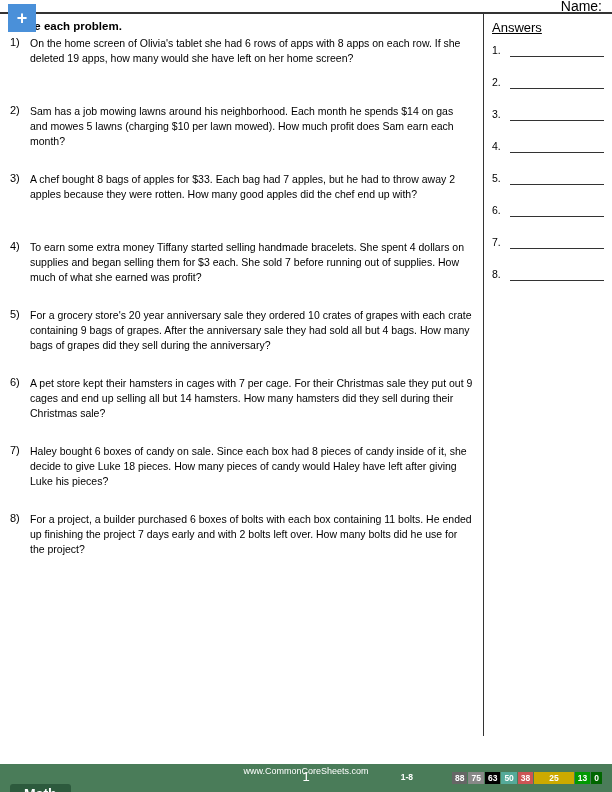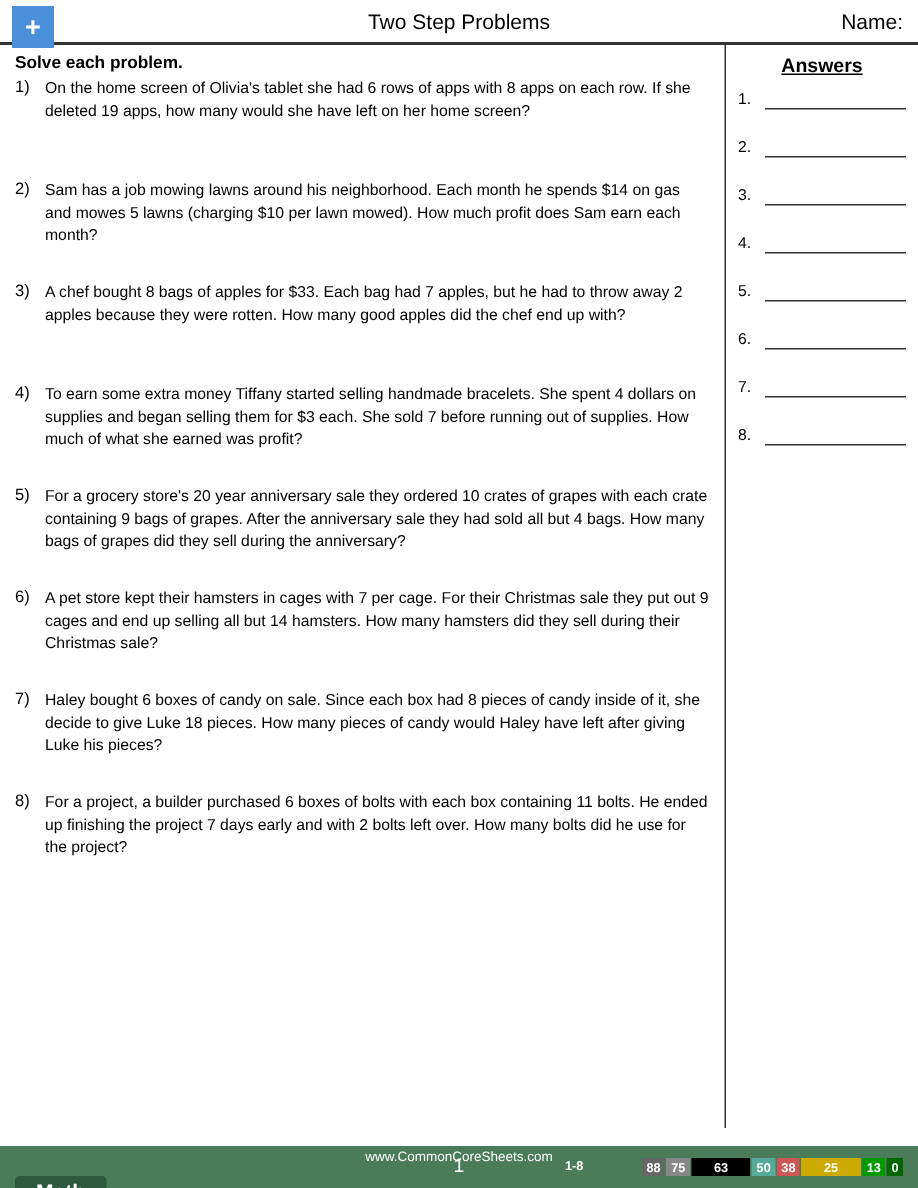--- a/index.html
+++ b/index.html
@@ -74,23 +74,23 @@
     .problem-text {
       font-size: 10.5px;
       line-height: 1.45;
       flex: 1;
     }
     .answers-section {
       width: 128px;
       padding: 6px 8px;
     }
     .answers-title {
-      text-align: center;
+      text-align: left;
       font-size: 13px;
-      font-weight: bold;
+      font-weight: normal;
       text-decoration: underline;
       margin-bottom: 8px;
     }
     .answer-line {
       display: flex;
       align-items: center;
       margin-bottom: 18px;
     }
     .answer-num {
       font-size: 10.5px;
@@ -130,21 +130,20 @@
       transform: translateX(-50%);
     }
   </style>
 </head>
 <body>
 
 <div class="header">
   <div class="header-logo">
     <div class="header-logo-inner">+</div>
   </div>
-  <span class="header-title">Two Step Problems</span>
   <span class="header-name">Name:</span>
 </div>
 
 <div class="main-container">
 
   <div class="problems-section">
     <div class="solve-label">Solve each problem.</div>
 
     <div class="problem">
       <span class="problem-num">1)</span>
@@ -227,20 +226,20 @@
 </div>
 
 <div class="footer">
   <span class="footer-math">Math</span>
   <span class="footer-url" style="position:absolute;left:50%;transform:translateX(-50%);color:white;font-size:9px;bottom:16px;">www.CommonCoreSheets.com</span>
   <span style="position:absolute;left:50%;transform:translateX(-50%);color:white;font-size:13px;top:5px;">1</span>
   <div style="display:flex;align-items:flex-start;gap:1px;margin-left:auto;font-weight:bold;">
     <span style="color:white;font-size:8.5px;margin-right:2px;">1-8</span>
     <span style="background:#666;color:white;font-size:8.5px;padding:1px 3px;margin-left:36px;">88</span>
     <span style="background:#888;color:white;font-size:8.5px;padding:1px 3px;">75</span>
-    <span style="background:#000000;color:white;font-size:8.5px;padding:1px 15px;">63</span>
+    <span style="background:#000000;color:white;font-size:8.5px;padding:1px 3px;">63</span>
     <span style="background:#5a9;color:white;font-size:8.5px;padding:1px 3px;">50</span>
     <span style="background:#c55;color:white;font-size:8.5px;padding:1px 3px;">38</span>
     <span style="background:#ca0;color:white;font-size:8.5px;padding:1px 15px;">25</span>
     <span style="background:#090;color:white;font-size:8.5px;padding:1px 3px;">13</span>
     <span style="background:#060;color:white;font-size:8.5px;padding:1px 3px;">0</span>
   </div>
 </div>
 
 </body></html>

